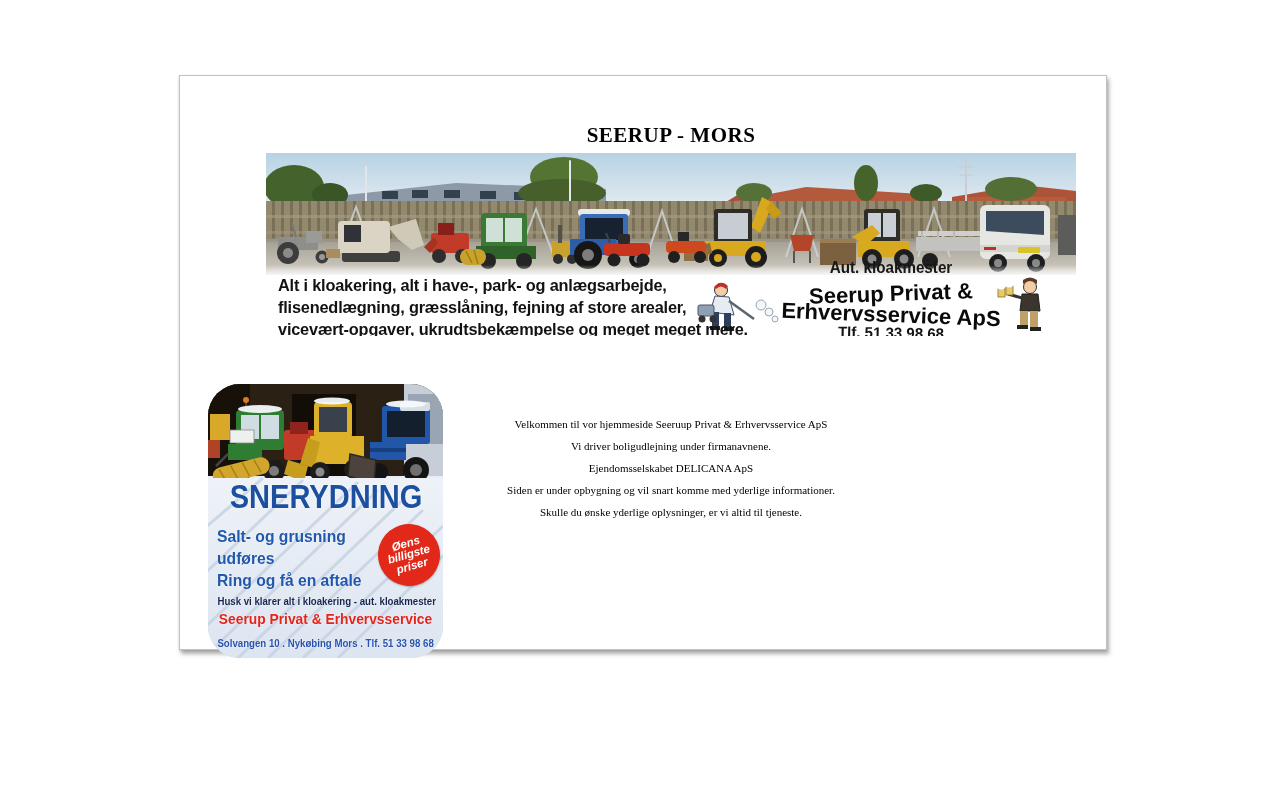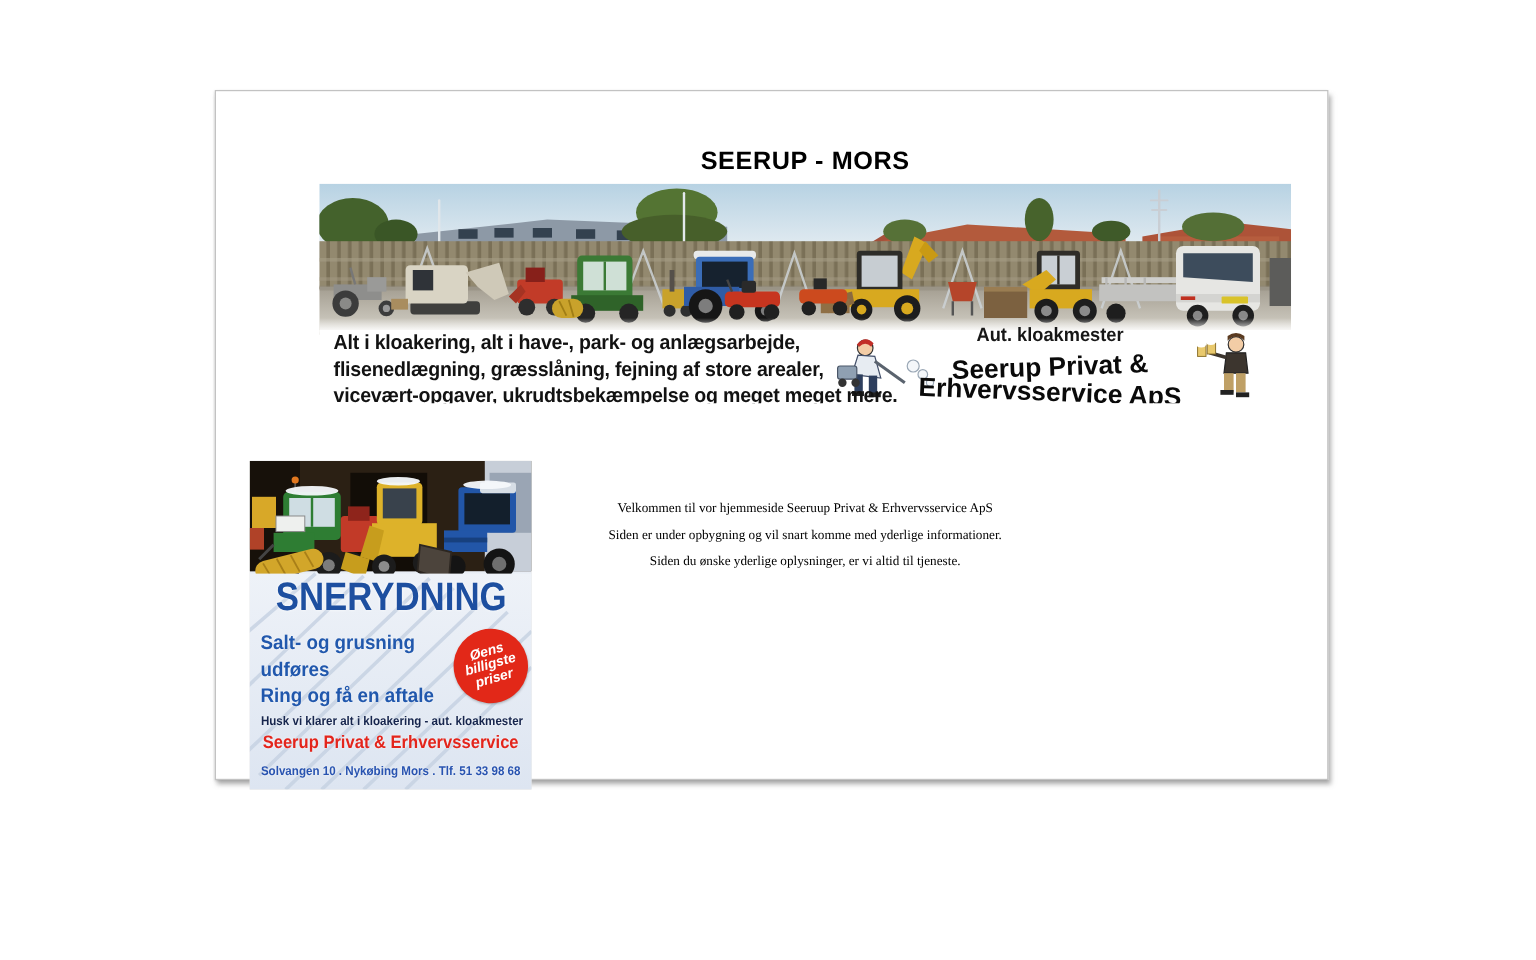--- a/index.html
+++ b/index.html
@@ -7,45 +7,45 @@
   .stage { position:relative; width:1280px; height:800px; background:#fff; overflow:hidden; }
 
   .page-box {
     position:absolute; left:179px; top:75px; width:928px; height:575px;
     background:#fff; border:1px solid #c2c2c2;
     box-shadow:2px 4px 4px rgba(110,110,110,.55), 0 1px 2px rgba(150,150,150,.35);
   }
 
   .page-title {
     position:absolute; left:86px; top:47px; width:810px; text-align:center;
-    font-family:Liberation Sans, sans-serif; font-weight:bold; font-size:21px;
+    font-family:Liberation Serif, serif; font-weight:bold; font-size:21px;
     letter-spacing:.5px; color:#000;
   }
 
   
   .banner { position:absolute; left:86px; top:77px; width:810px; height:183px; overflow:hidden; background:#fff; }
   .banner svg { position:absolute; left:0; top:0; width:100%; height:100%; }
   .svc-line {
     position:absolute; left:12px; white-space:nowrap; font-weight:bold;
     font-size:17px; letter-spacing:-.2px; color:#121212;
     transform:scaleX(.96); transform-origin:left center;
   }
   .svc-1 { top:123px; } .svc-2 { top:145px; } .svc-3 { top:167px; }
-  .banner-right { position:absolute; left:454px; top:106px; width:310px; height:77px;margin-top:12px; }
+  .banner-right { position:absolute; left:470px; top:106px; width:310px; height:77px; }
   .aut-label { position:absolute; top:0; left:0; width:100%; text-align:center;
     font-weight:bold; font-size:16px; color:#171717; transform:scaleX(.95); white-space:nowrap; }
   .co-line1 { position:absolute; top:22px; left:0; width:100%; text-align:center;
     font-weight:bold; font-size:22px; color:#0a0a0a; transform:rotate(-2deg); white-space:nowrap; }
   .co-line2 { position:absolute; top:43px; left:0; width:100%; text-align:center;
     font-weight:bold; font-size:22px; color:#0a0a0a; transform:rotate(2.2deg); white-space:nowrap; }
   .tlf-line { position:absolute; top:65px; left:0; width:100%; text-align:center;
     font-weight:bold; font-size:15px; color:#141414; transform:rotate(1deg); white-space:nowrap; }
 
   
-  .snow-ad { position:absolute; left:28px; top:308px; width:235px; height:274px; overflow:hidden; background:#e5e5e5; z-index:3; }
+  .snow-ad { position:absolute; left:28px; top:308px; width:235px; height:274px; overflow:hidden; background:#86efac; z-index:3;border-radius:32px; }
   .snow-ad svg { position:absolute; left:0; top:0; width:100%; height:100%; }
   .ad-headline {
     position:absolute; top:94px; left:50%; white-space:nowrap;
     font-weight:bold; font-size:33px; color:#1d4fa0;
     transform:translateX(-50%) scaleX(.88);
     text-shadow:0 0 3px rgba(255,255,255,.85);
   }
   .ad-line { position:absolute; left:9px; white-space:nowrap; font-weight:bold;
     font-size:16.5px; color:#2158ad; transform:scaleX(.95); transform-origin:left center;
     text-shadow:0 0 2px rgba(255,255,255,.7); }
@@ -396,22 +396,24 @@
         <span>billigste</span>
         <span>priser</span>
       </div>
       <div class="ad-note">Husk vi klarer alt i kloakering - aut. kloakmester</div>
       <div class="ad-company">Seerup Privat &amp; Erhvervsservice</div>
       <div class="ad-address">Solvangen 10 . Nykøbing Mors . Tlf. 51 33 98 68</div>
     </div>
 
     <div class="welcome">
       <p>Velkommen til vor hjemmeside Seeruup Privat &amp; Erhvervsservice ApS</p>
+      <p>Vi driver boligudlejning under firmanavnene.</p>
       <p>
+        <span style="display:block">Ejendomsselskabet DELICANA ApS</span>
       </p>
       <p>Siden er under opbygning og vil snart komme med yderlige informationer.</p>
       <p>
-        <span style="display:block">Siden du ønske yderlige oplysninger, er vi altid til tjeneste.</span>
+        <span style="display:block">Skulle du ønske yderlige oplysninger, er vi altid til tjeneste.</span>
       </p>
     </div>
 
   </div>
 </div>
 
 </body></html>

